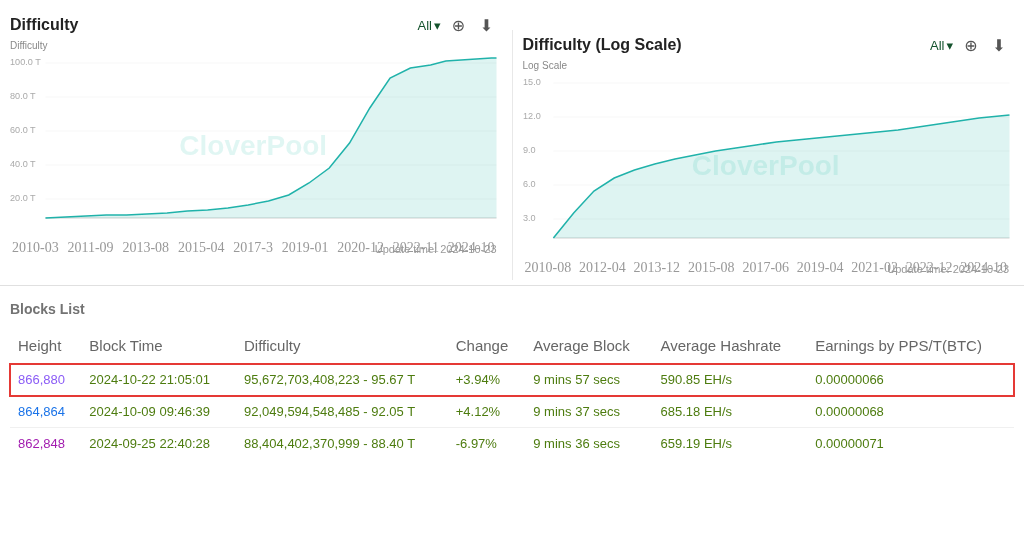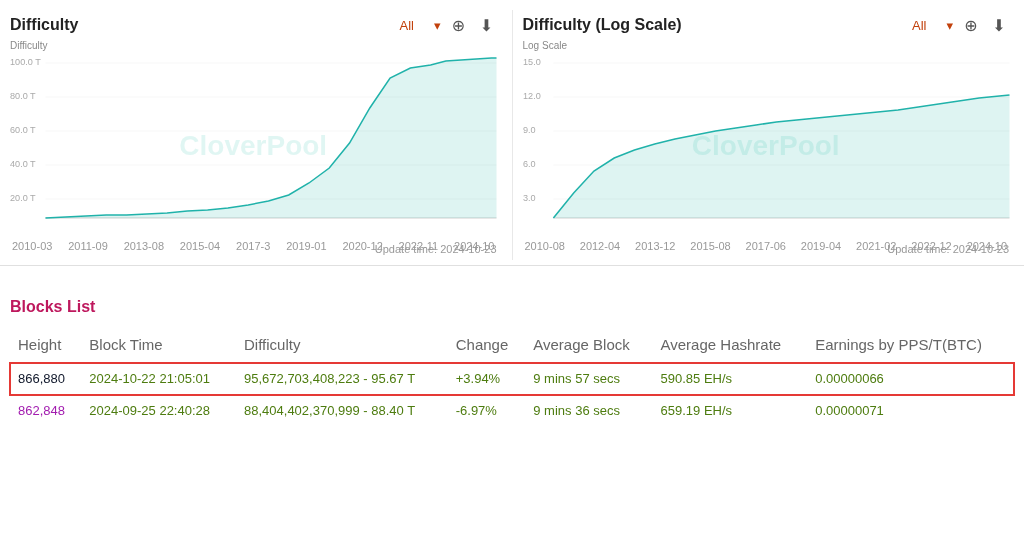--- a/index.html
+++ b/index.html
@@ -17,20 +17,21 @@
     }
 
     .chart-container {
       flex: 1;
       padding: 5px 15px 5px 10px;
       position: relative;
     }
 
     .chart-container + .chart-container {
       border-left: 1px solid #e8e8e8;
+      margin-top: 20px;
     }
 
     .chart-header {
       display: flex;
       align-items: center;
       justify-content: space-between;
       margin-bottom: 5px;
     }
 
     .chart-title {
@@ -40,25 +41,25 @@
     }
 
     .chart-controls {
       display: flex;
       align-items: center;
       gap: 8px;
     }
 
     .chart-range-btn {
       font-size: 13px;
-      color: #c2410c;
+      color: #14532d;
       cursor: pointer;
       display: flex;
       align-items: flex-end;
-      gap: 20px;
+      gap: 2px;
     }
 
     .chart-icon {
       width: 20px;
       height: 20px;
       display: flex;
       align-items: center;
       justify-content: center;
       color: #555;
       cursor: pointer;
@@ -100,25 +101,24 @@
       color: #999;
       margin-top: 3px;
     }
 
     
     .bottom-section {
       padding: 15px 10px 10px 10px;
     }
 
     .blocks-title {
-      font-size: 16px;
+      font-size: 14px;
       font-weight: 600;
       margin-bottom: 15px;
-      color: #be185d;
-      margin-top: 17px;
+      color: #737373;
     }
 
     .blocks-table {
       width: 100%;
       border-collapse: collapse;
     }
 
     .blocks-table th {
       text-align: left;
       font-weight: 400;
@@ -145,22 +145,23 @@
     svg { overflow: visible; }
 
     .x-axis-labels {
       display: flex;
       justify-content: space-between;
       padding: 0 2px;
       margin-top: 2px;
     }
 
     .x-axis-label {
-      font-size: 11px;
+      font-size: 14px;
       color: #999;
+      font-family: Liberation Serif, serif;
     }
   </style>
 </head>
 <body>
 
 <div class="top-section">
 
   <div class="chart-container">
     <div class="chart-header">
       <span class="chart-title">Difficulty</span>
@@ -271,27 +272,36 @@
         <th>Block Time</th>
         <th>Difficulty</th>
         <th>Change</th>
         <th>Average Block</th>
         <th>Average Hashrate</th>
         <th>Earnings by PPS/T(BTC)</th>
       </tr>
     </thead>
     <tbody id="blocks-tbody">
     <tr style="outline: rgb(229, 57, 53) solid 2px; outline-offset: -1px;">
-      <td class="col-height" style="color:#0f172a;cursor:pointer;">866,880</td>
+      <td class="col-height" style="color:#8b5cf6;cursor:pointer;">866,880</td>
       <td>2024-10-22 21:05:01</td>
       <td>95,672,703,408,223 - 95.67 T</td>
       <td class="change-positive">+3.94%</td>
       <td>9 mins 57 secs</td>
       <td>590.85 EH/s</td>
       <td>0.00000066</td>
+    </tr>
+        <tr style="border-top: 1px solid rgb(240, 240, 240);">
+      <td class="col-height" style="color:#1a73e8;cursor:pointer;">864,864</td>
+      <td>2024-10-09 09:46:39</td>
+      <td>92,049,594,548,485 - 92.05 T</td>
+      <td class="change-positive">+4.12%</td>
+      <td>9 mins 37 secs</td>
+      <td>685.18 EH/s</td>
+      <td>0.00000068</td>
     </tr>
         <tr style="border-top: 1px solid rgb(240, 240, 240);">
       <td class="col-height" style="color:#a21caf;cursor:pointer;">862,848</td>
       <td>2024-09-25 22:40:28</td>
       <td>88,404,402,370,999 - 88.40 T</td>
       <td class="change-negative">-6.97%</td>
       <td>9 mins 36 secs</td>
       <td>659.19 EH/s</td>
       <td>0.00000071</td>
     </tr>

